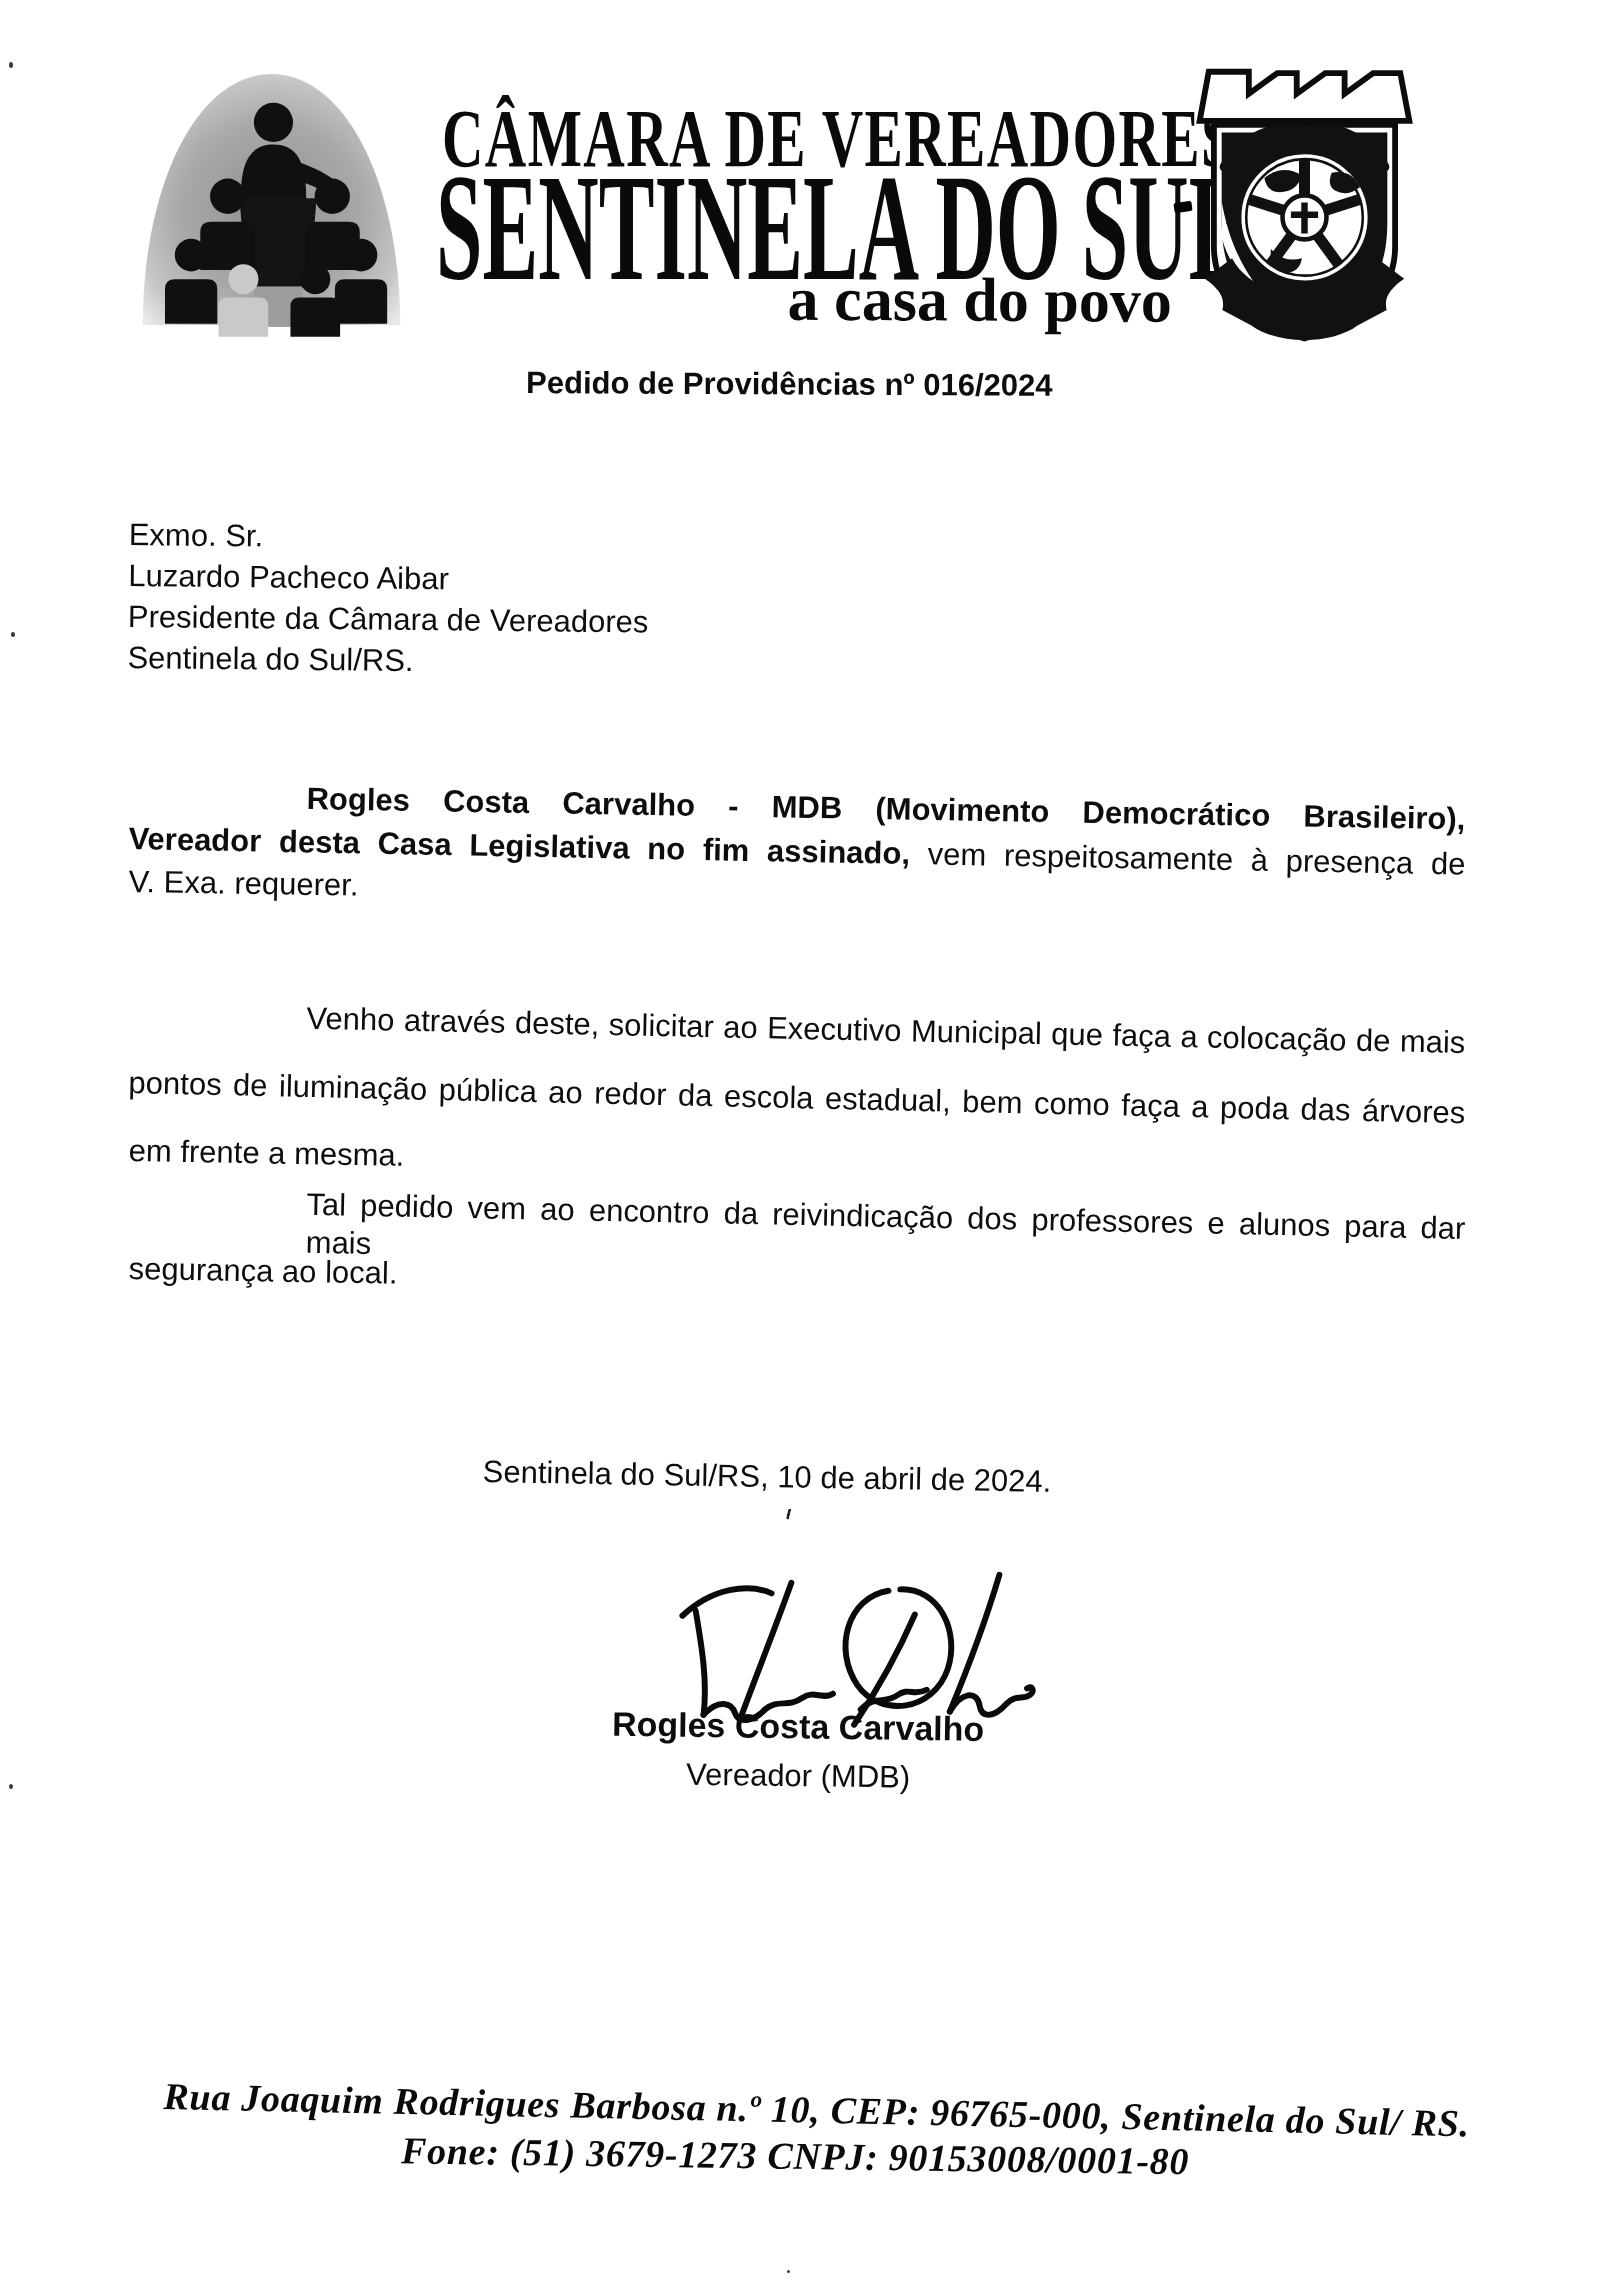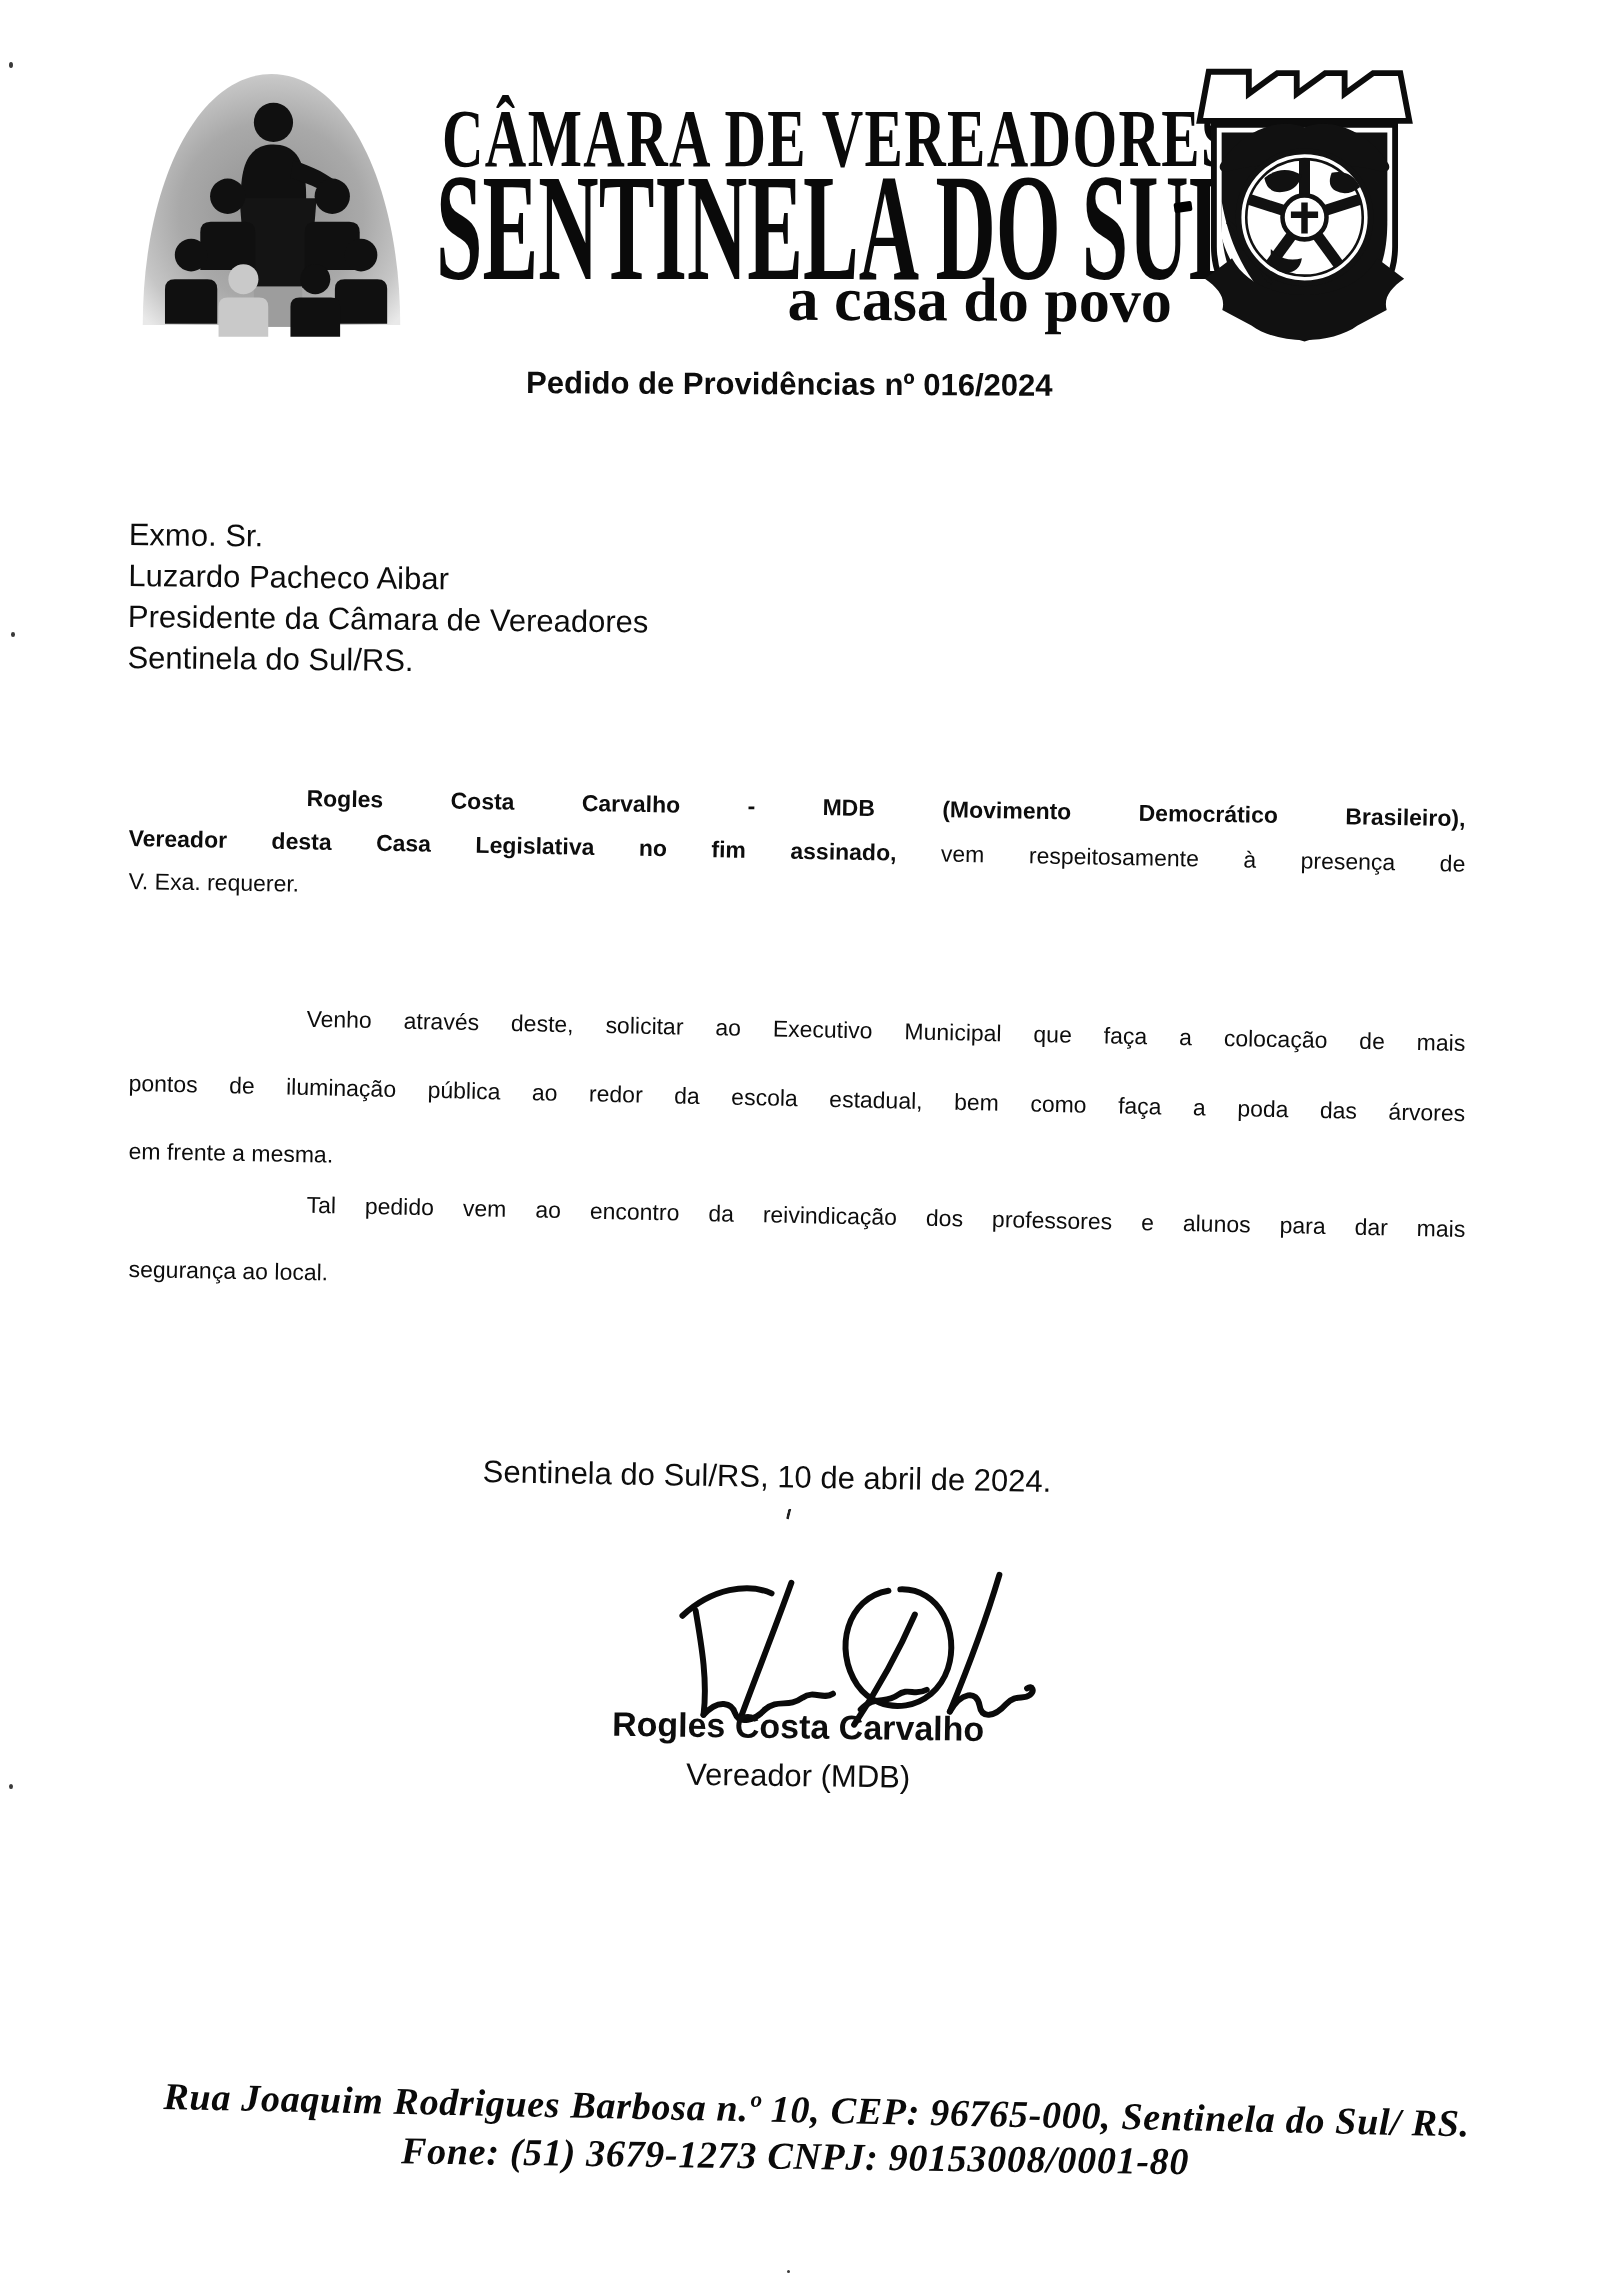--- a/index.html
+++ b/index.html
@@ -20,21 +20,21 @@
   .org2{left:436px;top:152px;}
   .org2 .cond{font-size:152px;line-height:1;transform:scaleX(.55);letter-spacing:0px;}
   .tagline{left:655px;top:267px;width:517px;text-align:right;
            font-family:"Liberation Serif", serif;font-weight:700;font-size:62px;line-height:1;color:#0a0a0a;}
 
   
   .doc-title{left:122px;top:364px;width:1335px;text-align:center;
              font-weight:700;font-size:31px;line-height:34px;}
   .addressee{left:129px;top:514px;width:916px;font-size:31px;}
   .addressee .line{height:41px;line-height:41px;}
-  .textblock{left:129px;width:1337px;font-size:23px;}
+  .textblock{left:129px;width:1337px;font-size:31px;}
   .jline{text-align:justify;text-align-last:justify;height:43px;line-height:43px;}
   .lline{text-align:left;height:43px;line-height:43px;}
   .indent{padding-left:178px;}
   .sp .jline,.sp .lline{height:68px;line-height:38px;}
   .b{font-weight:700;}
   .dateline{left:483px;top:1453px;font-size:31px;line-height:37px;white-space:nowrap;}
 
   
   .sig-name{left:131px;top:1698px;width:1335px;text-align:center;
             font-weight:700;font-size:34px;line-height:38px;}

